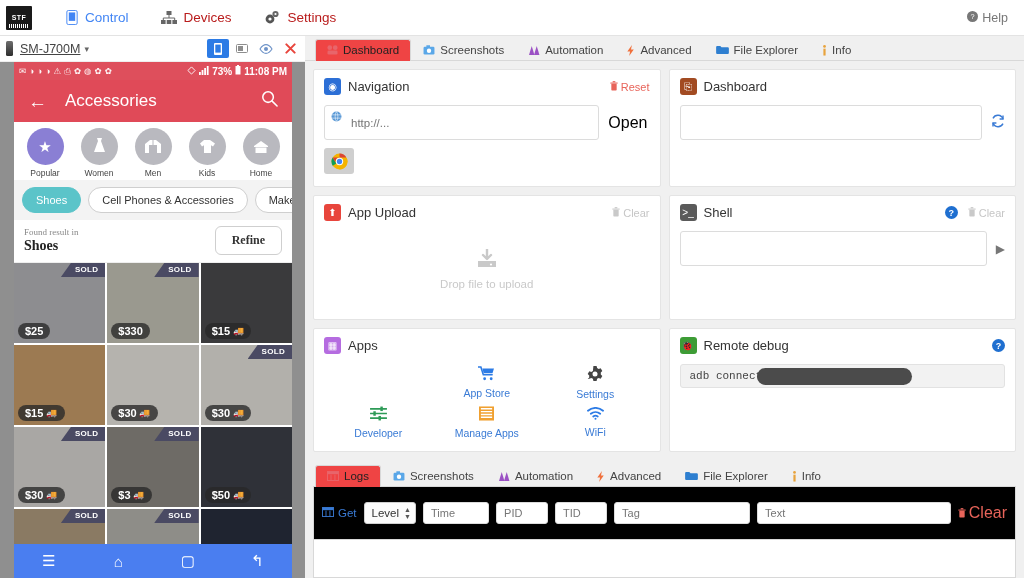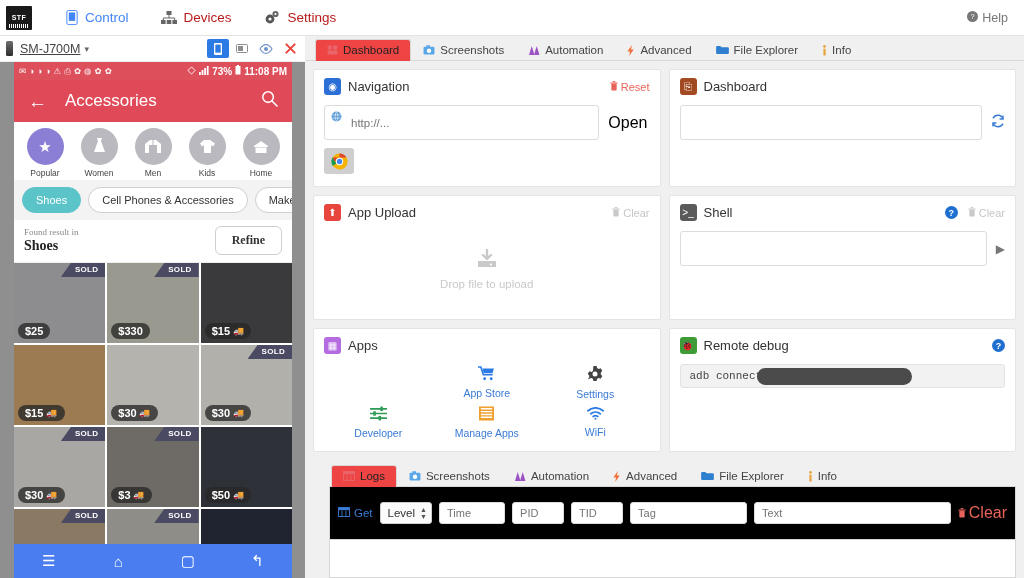--- a/index.html
+++ b/index.html
@@ -231,39 +231,39 @@
     height: 24px; display:flex; align-items:center; padding: 0 9px;
     font-family: "Liberation Mono", monospace; font-size: 11px; color:#444;
     position:relative; overflow:hidden;
   }
   .redact {
     position:absolute; left: 76px; top: 3px; height: 17px; width: 155px;
     background:#4b4b4b; border-radius: 9px;
   }
 
   
-  .logs { margin: 4px 8px 0 24px; flex:1; display:flex; flex-direction:column; }
+  .logs { margin: 4px 8px 0 8px; flex:1; display:flex; flex-direction:column; }
   .logs .tabstrip2 {
     display:flex; align-items:flex-end; padding-left:2px; border-bottom:1px solid #d8d8d8;
   }
   .logbar {
     background:#000000; border:1px solid #d8d8d8; border-top:none; flex:1;
     padding: 7px 8px; display:flex; align-items:center; gap:7px;
   }
   .getbtn { display:flex; align-items:center; gap:4px; font-size:11.5px; color:#3a7bd5; cursor:pointer; }
   .lvl {
     border:1px solid #cfcfcf; border-radius:3px; height:22px; background:#fbfbfb;
     font-size: 11.5px; padding: 0 16px 0 7px; color:#333; position:relative;
     display:flex; align-items:center; cursor:pointer;
   }
   .lvl .arrows { position:absolute; right:4px; font-size:7px; line-height:7px; color:#555;}
   .lf { height: 22px; border:1px solid #dcdcdc; border-radius:3px; font-size:11px;
         color:#555; padding:0 7px; outline:none; background:#fff;
         font-family:"Liberation Sans",sans-serif;}
-  .lf.time{width:66px}.lf.pid{width:52px}.lf.tid{width:52px}.lf.tag{width:117px}.lf.text{flex:1}
+  .lf.time{width:66px}.lf.pid{width:52px}.lf.tid{width:52px}.lf.tag{width:136px}.lf.text{flex:1}
   .logs-area { background:#fff; border:1px solid #d8d8d8; border-top:none; flex:1; }
 </style>
 </head>
 <body>
 
 <div class="topbar">
   <div class="logo">STF</div>
 
   <div class="navitem active">
     <span class="ic">

